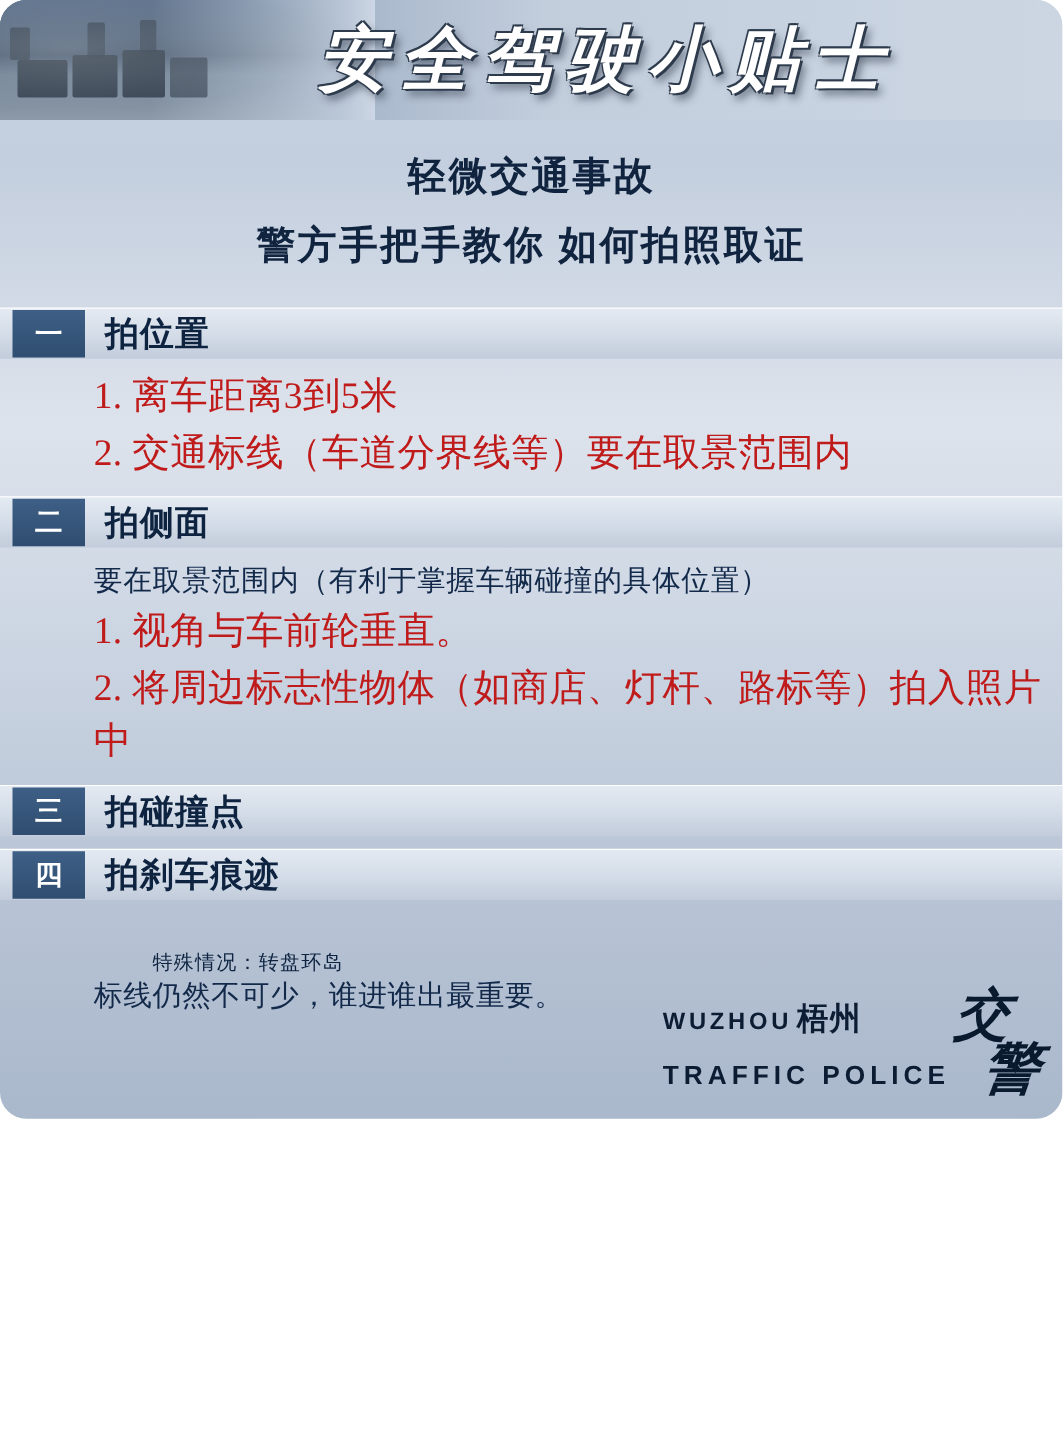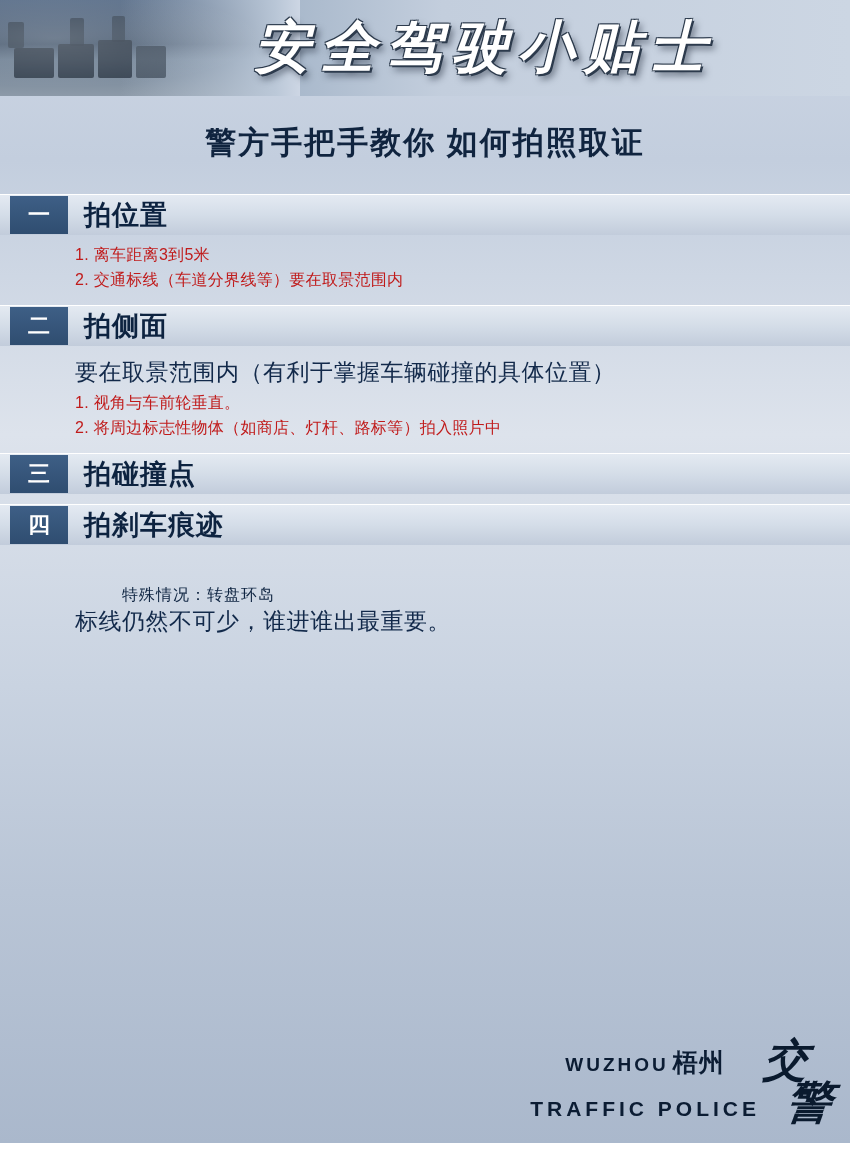--- a/index.html
+++ b/index.html
@@ -9,23 +9,24 @@
   body {
     width: 850px;
     height: 1162px;
     font-family: "Liberation Sans", sans-serif;
     background: #ffffff;
     overflow: hidden;
   }
   .poster {
     position: relative;
     width: 850px;
-    height: 1143px;
+    height: 895px;
     background: linear-gradient(180deg, #cdd6e4 0%, #c3cede 14%, #dde3ec 38%, #c9d3e1 60%, #b9c5d6 78%, #aab8cc 100%);
     overflow: hidden;
+    border-radius: 21px;
   }
 
   
   .header {
     position: relative;
     height: 96px;
     background: linear-gradient(90deg, #4a5b70 0%, #5c6e84 6%, #7f93aa 18%, #a8b8cb 34%, #c3cedd 52%, #ccd6e3 100%);
     overflow: hidden;
   }
   .header-photo {
@@ -131,25 +132,26 @@
     padding: 6px 16px 0 75px;
   }
   .para {
     font-size: 23px;
     color: #12294a;
     line-height: 1.42;
     margin: 4px 0 2px 0;
     letter-spacing: 0.5px;
   }
   .bullet {
-    font-size: 16px;
+    font-size: 30px;
     color: #c01b1b;
     line-height: 1.42;
     margin: 3px 0;
     letter-spacing: 0.3px;
+    font-family: Liberation Serif, serif;
   }
 
   
   .special {
     margin-top: 30px;
     padding: 0 16px 0 75px;
   }
   .special-title {
     font-size: 16px;
     font-weight: normal;
@@ -167,21 +169,21 @@
   
   .footer {
     position: absolute;
     right: 18px;
     bottom: 18px;
     display: flex;
     align-items: flex-end;
     justify-content: flex-end;
   }
   .footer-left {
-    text-align: center;
+    text-align: left;
     color: #0b1c33;
     padding-bottom: 4px;
   }
   .footer-en-top {
     font-size: 19px;
     letter-spacing: 3px;
     font-weight: bold;
     display: inline-block;
   }
   .footer-cn {
@@ -232,20 +234,21 @@
       <div class="photo-bike" style="left:70px; top:18px; width:14px; height:28px; opacity:0.7;"></div>
       <div class="photo-bike" style="left:112px; top:16px; width:13px; height:26px; opacity:0.6;"></div>
       <div class="photo-haze"></div>
     </div>
     <div class="header-title">
       <span>安全驾驶小贴士</span>
     </div>
   </div>
 
   <div class="subtitle">
+    <div class="subtitle-line1">轻微交通事故</div>
     <div class="subtitle-line2">警方手把手教你 如何拍照取证</div>
   </div>
 
   <div class="sections">
 
     <div class="section">
       <div class="section-head">
         <div class="num-box">一</div>
         <div class="section-title">拍位置</div>
       </div>

